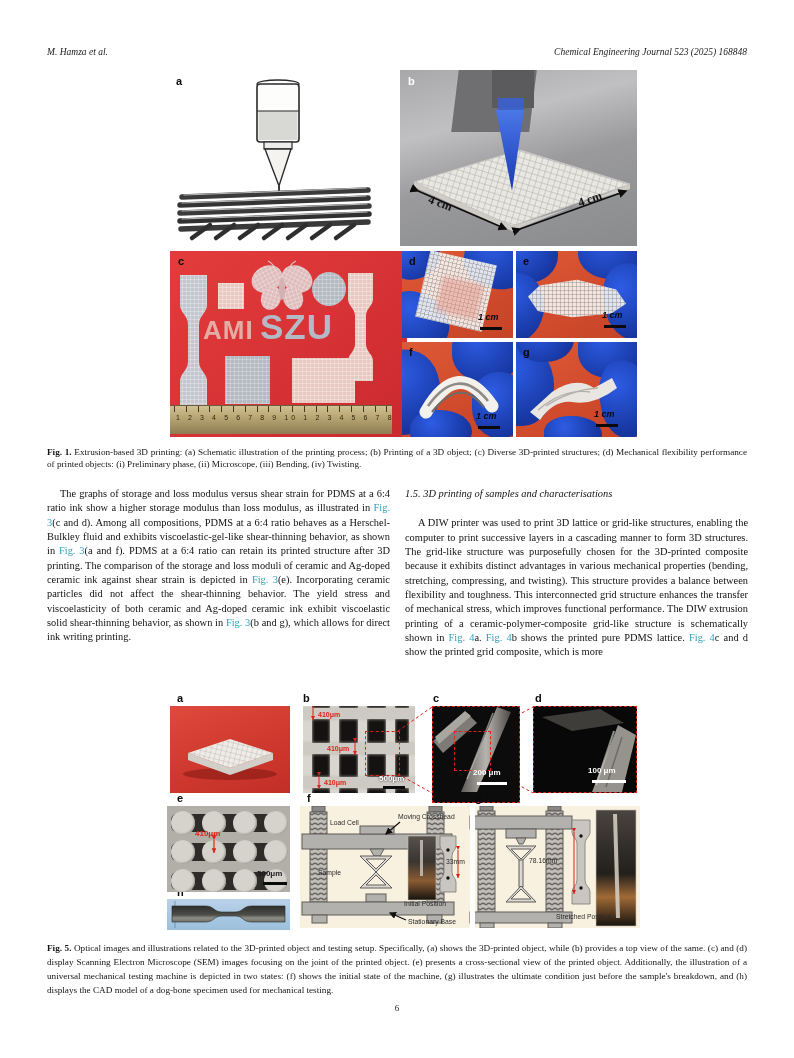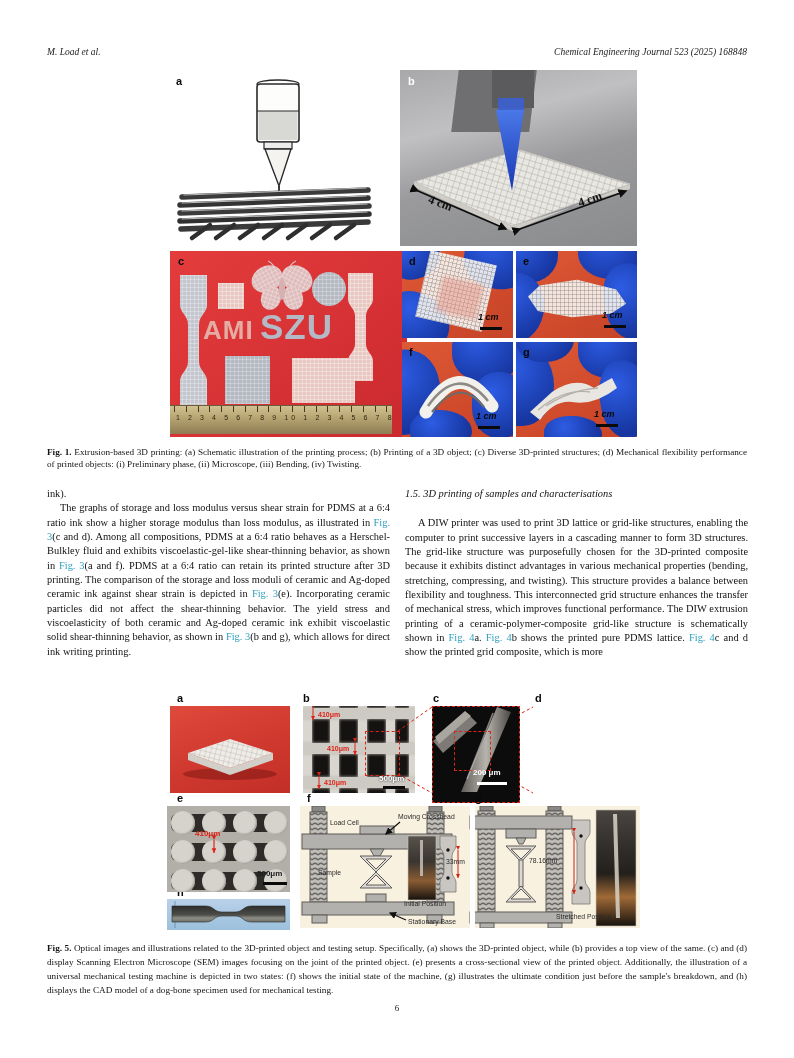--- a/index.html
+++ b/index.html
@@ -34,21 +34,21 @@
   .barH{position:absolute;background:#cdc9c3;box-shadow:0 0 3px #bdb9b3;}
   .ecirc{position:absolute;border-radius:50%;background:#d6d3cd;box-shadow:inset -1px -1px 2px #9a978f;}
   .erow{position:absolute;background:#2e2c29;border-radius:6px;}
   .footer{position:absolute;width:794px;text-align:center;font-size:9px;color:#222;}
 </style>
 </head>
 <body>
 
 <div class="page">
 
-  <div class="hdr" style="left:47px">M. Load et al.</div>
+  <div class="hdr" style="left:47px">M. Hamza et al.</div>
   <div class="hdr" style="right:47px">Chemical Engineering Journal 523 (2025) 168848</div>
 
   <div class="ph" style="left:162px;top:70px;width:228px;height:176px;background:#fff">
     <svg width="228" height="176">
       <ellipse cx="116" cy="14" rx="21" ry="4" fill="#fff" stroke="#2a2a2a" stroke-width="1.4"></ellipse>
       <rect x="95" y="14" width="42" height="58" rx="3" fill="#fdfdfc" stroke="#2a2a2a" stroke-width="1.6"></rect>
       <rect x="96.5" y="41" width="39" height="29" fill="#d8d8d5"></rect>
       <line x1="95" y1="41" x2="137" y2="41" stroke="#2a2a2a" stroke-width="1.2"></line>
       <rect x="102" y="72" width="28" height="7" fill="#ececea" stroke="#2a2a2a" stroke-width="1.2"></rect>
       <polygon points="103,79 129,79 117,116" fill="#f4f3f0" stroke="#2a2a2a" stroke-width="1.4"></polygon>
@@ -208,21 +208,20 @@
     <div class="scalebar" style="left:80px;top:82px"></div>
   </div>
   <div class="plabel" style="left:523px;top:347px">g</div>
 
   <div class="caption" style="top:446px;line-height:12px">
     <b>Fig. 1.</b>
     <span>Extrusion-based 3D printing: (a) Schematic illustration of the printing process; (b) Printing of a 3D object; (c) Diverse 3D-printed structures; (d) Mechanical flexibility performance of printed objects: (i) Preliminary phase, (ii) Microscope, (iii) Bending, (iv) Twisting.</span>
   </div>
 
   <div class="col" style="left:47px;top:487px">
-    <div>ink).</div>
     <div class="indent"><span>The graphs of storage and loss modulus versus shear strain for PDMS at a 6:4 ratio ink show a higher storage modulus than loss modulus, as illustrated in </span><span class="link">Fig. 3</span><span>(c and d). Among all compositions, PDMS at a 6:4 ratio behaves as a Herschel-Bulkley fluid and exhibits viscoelastic-gel-like shear-thinning behavior, as shown in </span><span class="link">Fig. 3</span><span>(a and f). PDMS at a 6:4 ratio can retain its printed structure after 3D printing. The comparison of the storage and loss moduli of ceramic and Ag-doped ceramic ink against shear strain is depicted in </span><span class="link">Fig. 3</span><span>(e). Incorporating ceramic particles did not affect the shear-thinning behavior. The yield stress and viscoelasticity of both ceramic and Ag-doped ceramic ink exhibit viscoelastic solid shear-thinning behavior, as shown in </span><span class="link">Fig. 3</span><span>(b and g), which allows for direct ink writing printing.</span></div>
   </div>
 
   <div class="col" style="left:405px;top:487px">
     <div class="h2">1.5.  3D printing of samples and characterisations</div>
     <div class="indent" style="margin-top:15px"><span>A DIW printer was used to print 3D lattice or grid-like structures, enabling the computer to print successive layers in a cascading manner to form 3D structures. The grid-like structure was purposefully chosen for the 3D-printed composite because it exhibits distinct advantages in various mechanical properties (bending, stretching, compressing, and twisting). This structure provides a balance between flexibility and toughness. This interconnected grid structure enhances the transfer of mechanical stress, which improves functional performance. The DIW extrusion printing of a ceramic-polymer-composite grid-like structure is schematically shown in </span><span class="link">Fig. 4</span><span>a. </span><span class="link">Fig. 4</span><span>b shows the printed pure PDMS lattice. </span><span class="link">Fig. 4</span><span>c and d show the printed grid composite, which is more</span></div>
   </div>
 
   <div class="plabel" style="left:177px;top:693px">a</div>
   <div class="plabel" style="left:303px;top:693px">b</div>
@@ -291,20 +290,30 @@
       <polygon points="0,34 34,6 44,16 10,46" fill="#7e7b76"></polygon>
       <polygon points="2,30 32,4 38,9 6,37" fill="#a9a6a0"></polygon>
       <polygon points="28,85 64,0 78,5 44,85" fill="url(#rodG)"></polygon>
       <line x1="60" y1="6" x2="34" y2="72" stroke="#d8d5cf" stroke-width="1.5" opacity=".6"></line>
     </svg>
     <div class="dashred" style="left:21px;top:24px;width:35px;height:38px"></div>
     <div class="scaletxt" style="left:40px;top:62px;font-size:8px;color:#fff">200 μm</div>
     <div class="scalebar" style="left:44px;top:75px;background:#fff;width:30px"></div>
   </div>
 
+  <div class="ph" style="left:533px;top:706px;width:104px;height:87px;background:#080808;border:1.3px dashed #de2317;box-sizing:border-box">
+    <svg width="102" height="85">
+      <polygon points="8,10 66,2 90,16 38,24" fill="#4e4b47" opacity=".8"></polygon>
+      <polygon points="58,85 84,18 102,28 88,85" fill="#96928c"></polygon>
+      <line x1="80" y1="24" x2="62" y2="78" stroke="#cfccc5" stroke-width="2" opacity=".7"></line>
+      <line x1="88" y1="30" x2="72" y2="80" stroke="#6e6b66" stroke-width="1.5"></line>
+    </svg>
+    <div class="scaletxt" style="left:54px;top:60px;font-size:8px;color:#fff">100 μm</div>
+    <div class="scalebar" style="left:58px;top:73px;background:#fff;width:34px"></div>
+  </div>
 
   <div class="plabel" style="left:177px;top:793px">e</div>
   <div class="plabel" style="left:307px;top:793px">f</div>
   <div class="plabel" style="left:475px;top:793px">g</div>
   <div class="plabel" style="left:177px;top:887px">h</div>
 
   <div class="ph" style="left:167px;top:806px;width:123px;height:86px;background:#b2afa9">
     <div class="erow" style="left:4px;top:8px;width:115px;height:18px"></div>
     <div class="erow" style="left:4px;top:37px;width:115px;height:18px"></div>
     <div class="erow" style="left:4px;top:66px;width:115px;height:18px"></div>

